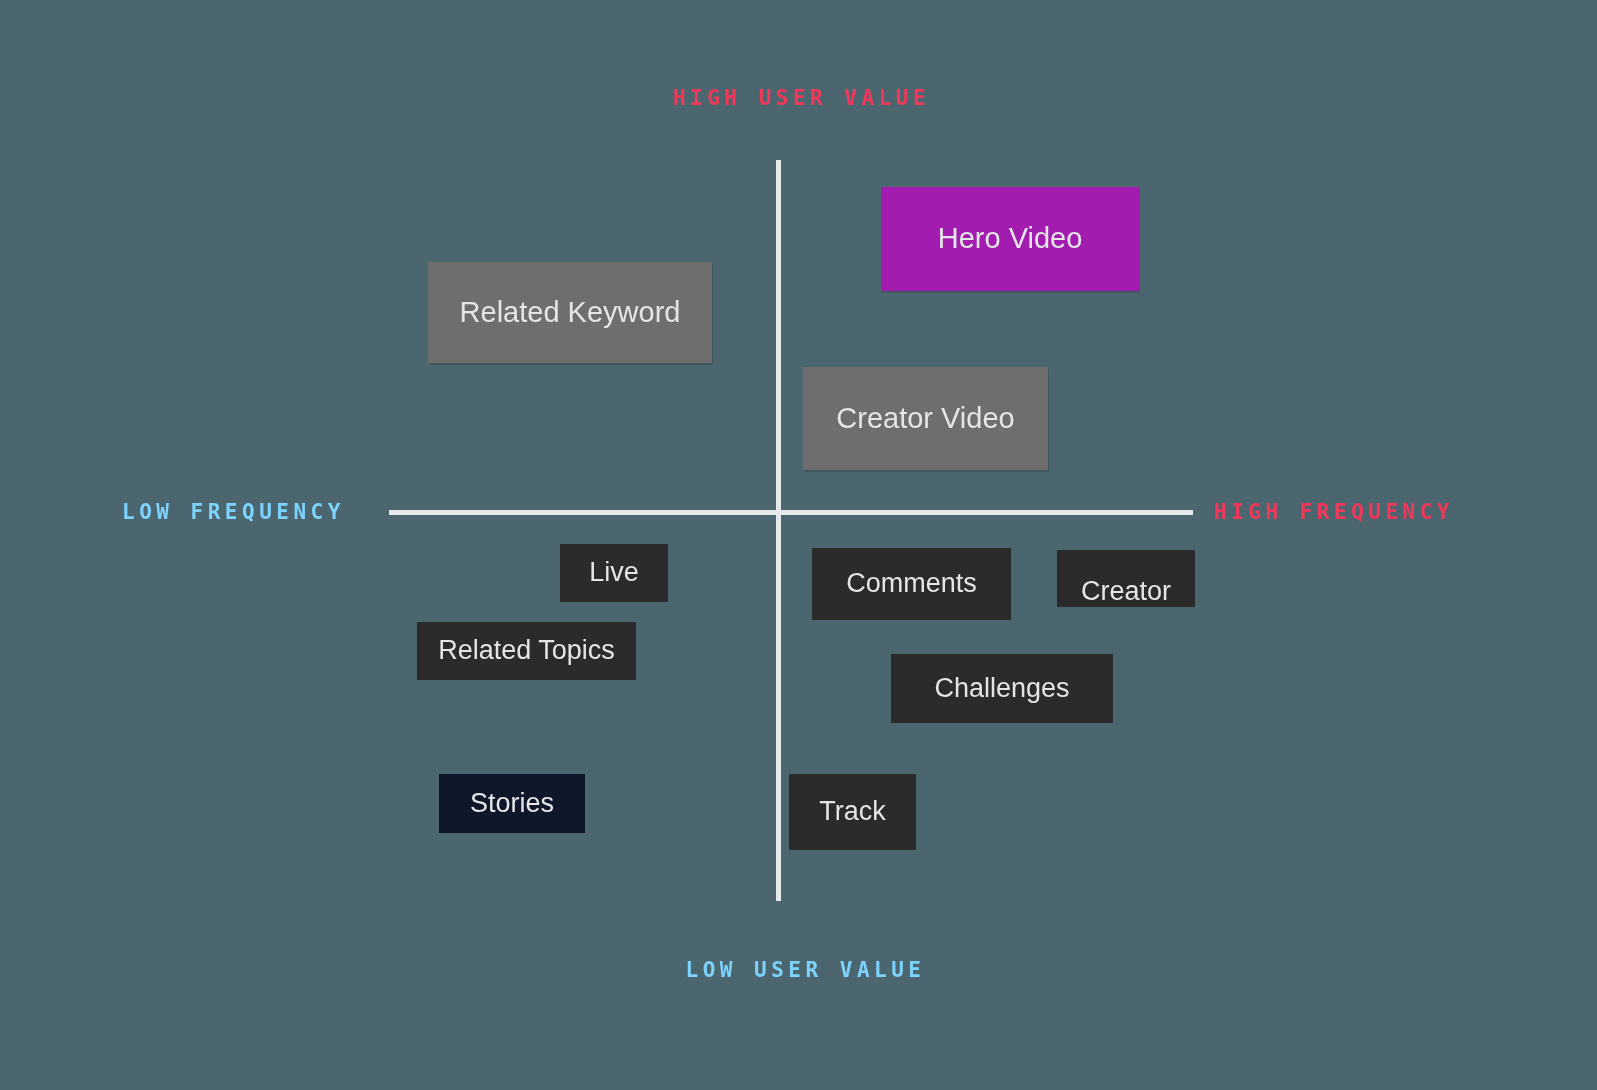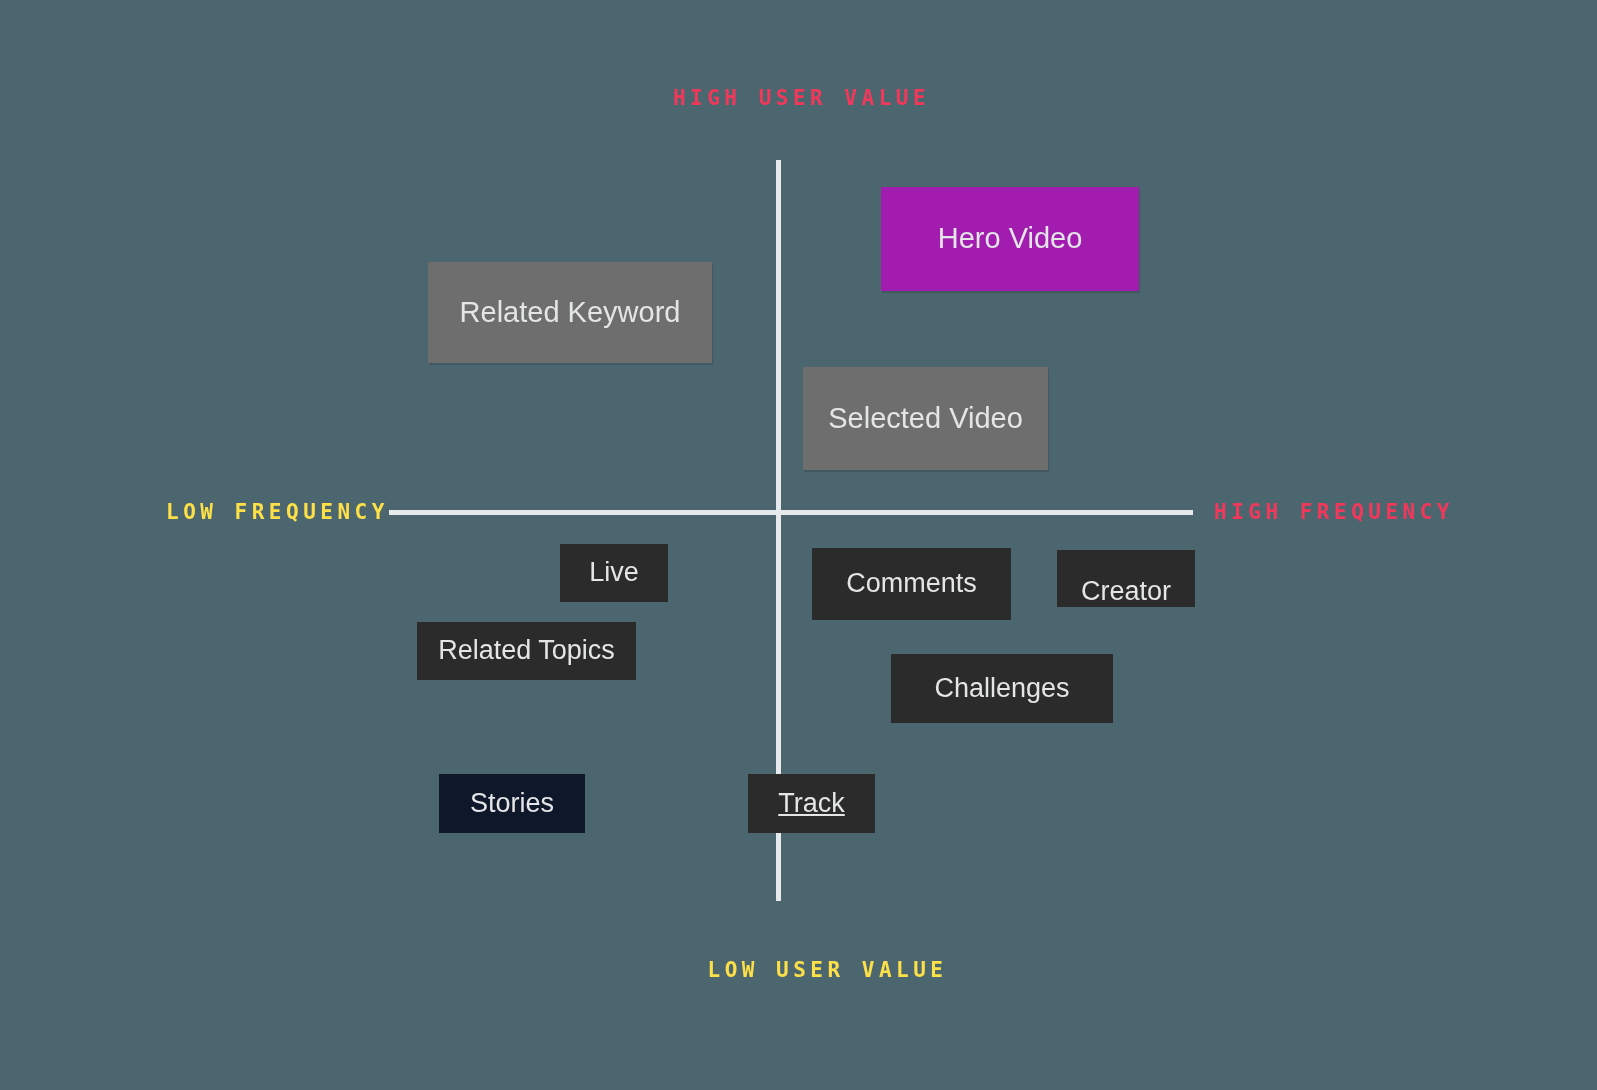--- a/index.html
+++ b/index.html
@@ -43,21 +43,21 @@
   
   .axis-label {
     position: absolute;
     font-family: "DejaVu Sans Mono", "Liberation Mono", monospace;
     font-size: 21px;
     font-weight: 700;
     letter-spacing: 4.5px;
     white-space: nowrap;
     line-height: 1;
   }
-  .axis-label.white  { color: #fde047; margin-left: 44px; }
+  .axis-label.white  { color: #7dd3fc; }
   .axis-label.accent { color: #f2385a; }
 
   #label-high-user-value {
     left: 0; right: 0;
     top: 88px;
     text-align: center;
     padding-left: 6px; 
   }
   #label-low-user-value {
     left: 0; right: 0;
@@ -115,38 +115,38 @@
   <div id="label-high-frequency" class="axis-label accent">HIGH FREQUENCY</div>
 
   <div id="items-layer">
       <div class="item-box tier-grey" style="left: 428px; top: 262px; width: 284px; height: 101px; background: rgb(110, 110, 110);">
         <span>Related Keyword</span>
       </div>
       <div class="item-box tier-grey" style="left: 881px; top: 187px; width: 258px; height: 104px; background: #a21caf;">
         <span>Hero Video</span>
       </div>
       <div class="item-box tier-grey" style="left: 803px; top: 367px; width: 245px; height: 103px; background: rgb(110, 110, 110);">
-        <span>Selected Video</span>
+        <span>Creator Video</span>
       </div>
       <div class="item-box tier-dark" style="left: 560px; top: 544px; width: 108px; height: 58px; background: rgb(43, 43, 43);">
         <span>Live</span>
       </div>
       <div class="item-box tier-dark" style="left: 812px; top: 548px; width: 199px; height: 72px; background: rgb(43, 43, 43);">
         <span>Comments</span>
       </div>
       <div class="item-box tier-dark" style="left: 1057px; top: 550px; width: 138px; height: 57px; background: rgb(43, 43, 43); align-items: flex-end;">
         <span>Creator</span>
       </div>
       <div class="item-box tier-dark" style="left: 417px; top: 622px; width: 219px; height: 58px; background: rgb(43, 43, 43);">
         <span>Related Topics</span>
       </div>
       <div class="item-box tier-dark" style="left: 891px; top: 654px; width: 222px; height: 69px; background: rgb(43, 43, 43);">
         <span>Challenges</span>
       </div>
       <div class="item-box tier-dark" style="left: 439px; top: 774px; width: 146px; height: 59px; background: #0f172a;">
         <span>Stories</span>
       </div>
-      <div class="item-box tier-dark" style="left: 748px; top: 774px; width: 127px; height: 59px; background: rgb(43, 43, 43); text-decoration: underline;">
+      <div class="item-box tier-dark" style="left: 789px; top: 774px; width: 127px; height: 76px; background: rgb(43, 43, 43);">
         <span>Track</span>
       </div>
     </div>
 
 </div>
 
 </body></html>

